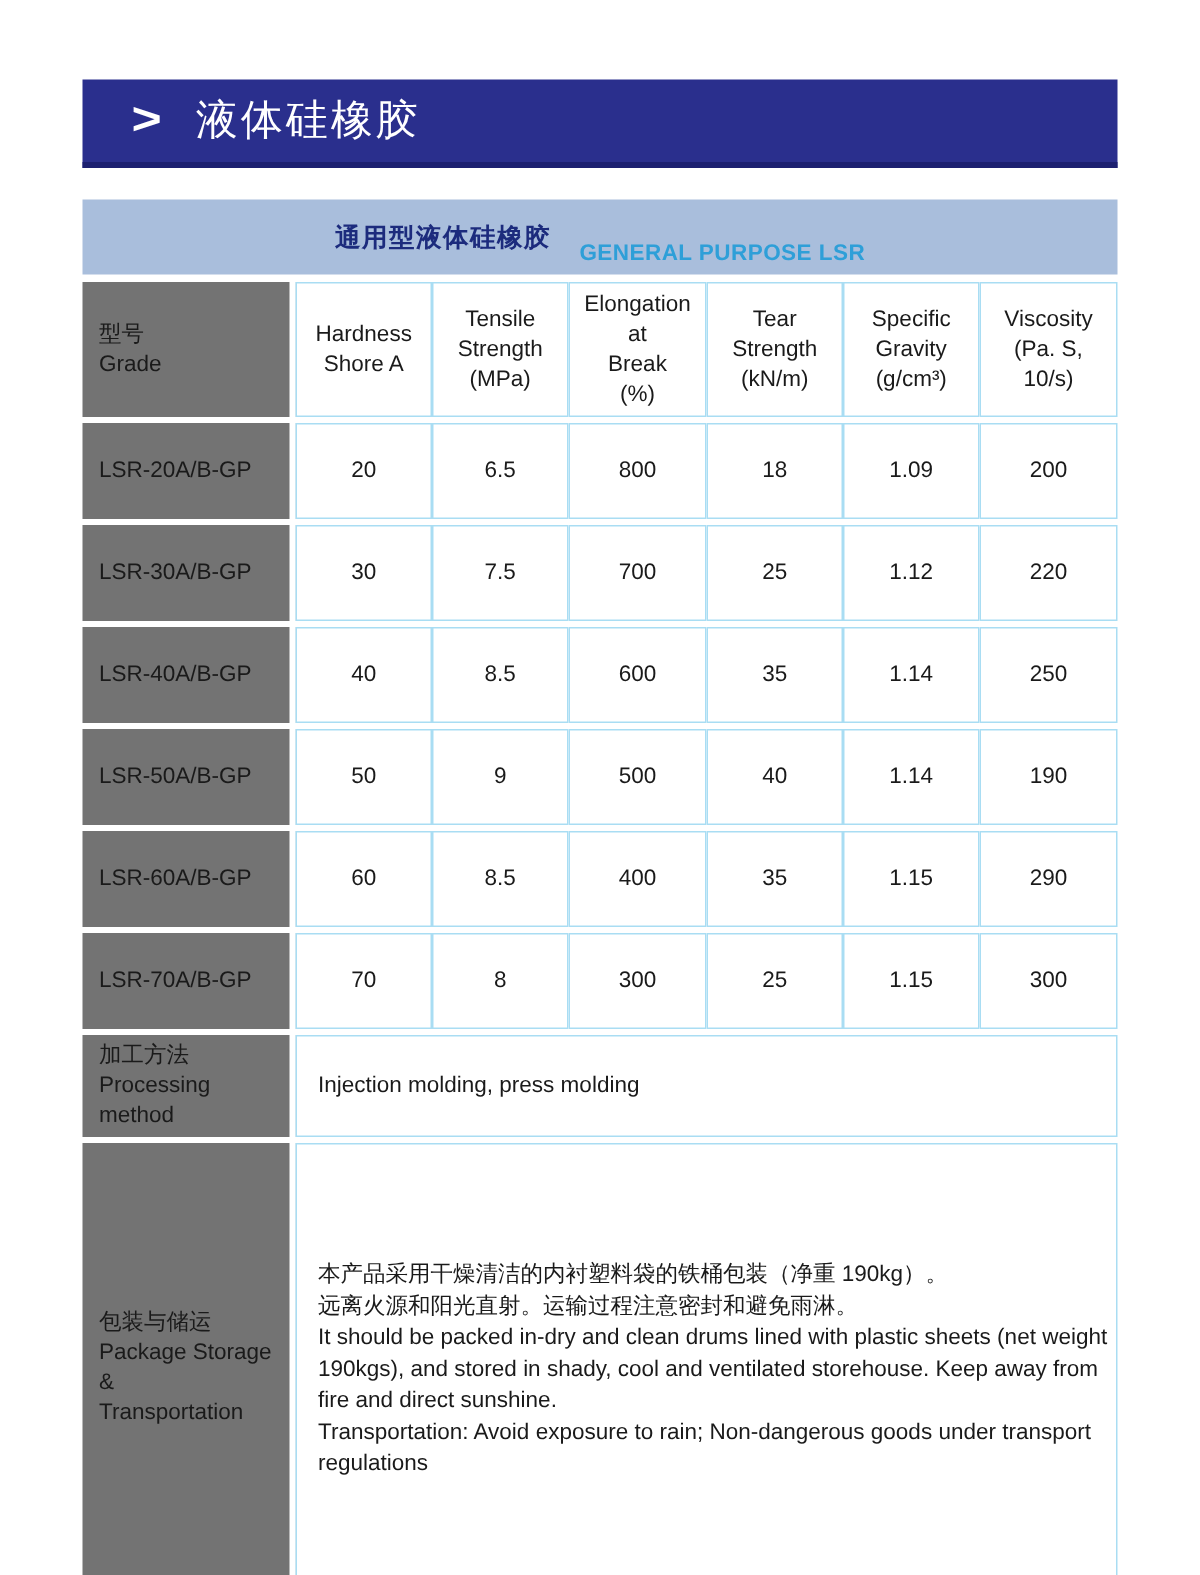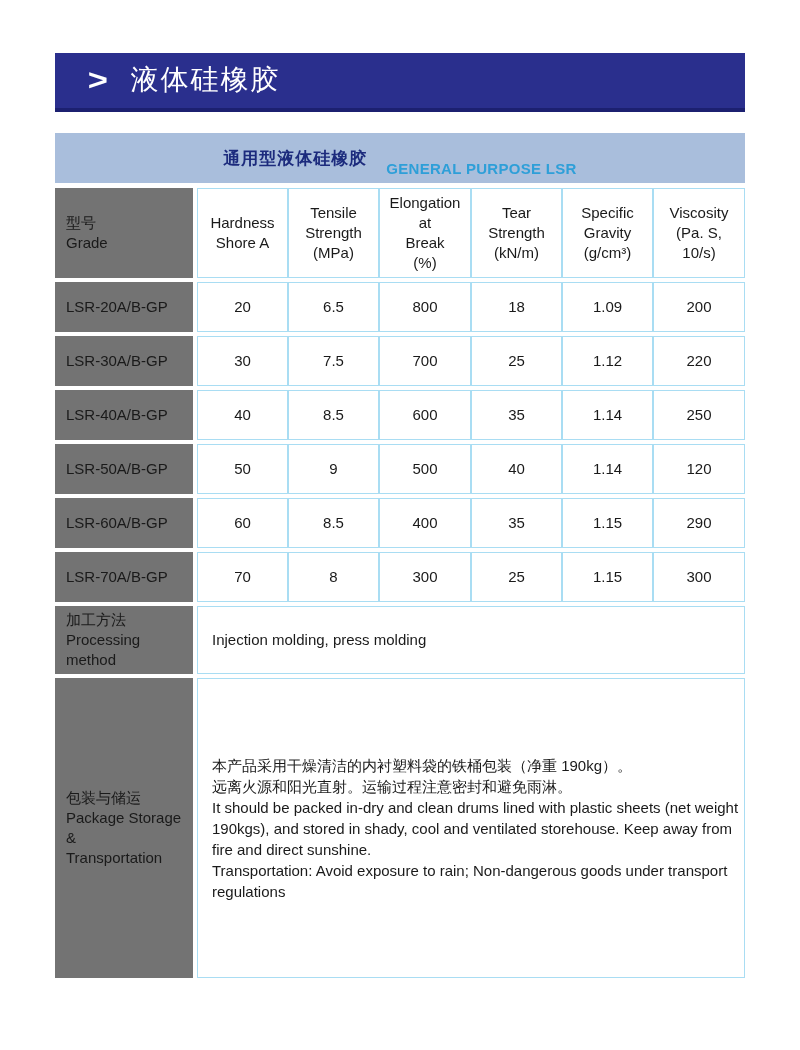--- a/index.html
+++ b/index.html
@@ -81,21 +81,21 @@
   }
   .spec-table .label {
     background: #737373;
     border: none;
     border-right: 4px solid #ffffff;
     text-align: left;
     padding-left: 11px;
     padding-right: 6px;
   }
   .spec-table thead th { height: 80px; }
-  .spec-table tr.data-row td { height: 50px; }
+  .spec-table tr.data-row td { height: 64px; }
   .spec-table tr.proc-row td { height: 62px; }
   .spec-table tr.pack-row td { height: 300px; }
   .spec-table td.freetext {
     text-align: left;
     padding-left: 14px;
     padding-right: 4px;
     white-space: normal;
   }
   .pack-lines div { line-height: 21px; }
 </style>
@@ -176,21 +176,21 @@
         <td>1.14</td>
         <td>250</td>
       </tr>
       <tr class="data-row">
         <td class="label">LSR-50A/B-GP</td>
         <td>50</td>
         <td>9</td>
         <td>500</td>
         <td>40</td>
         <td>1.14</td>
-        <td>120</td>
+        <td>190</td>
       </tr>
       <tr class="data-row">
         <td class="label">LSR-60A/B-GP</td>
         <td>60</td>
         <td>8.5</td>
         <td>400</td>
         <td>35</td>
         <td>1.15</td>
         <td>290</td>
       </tr>

